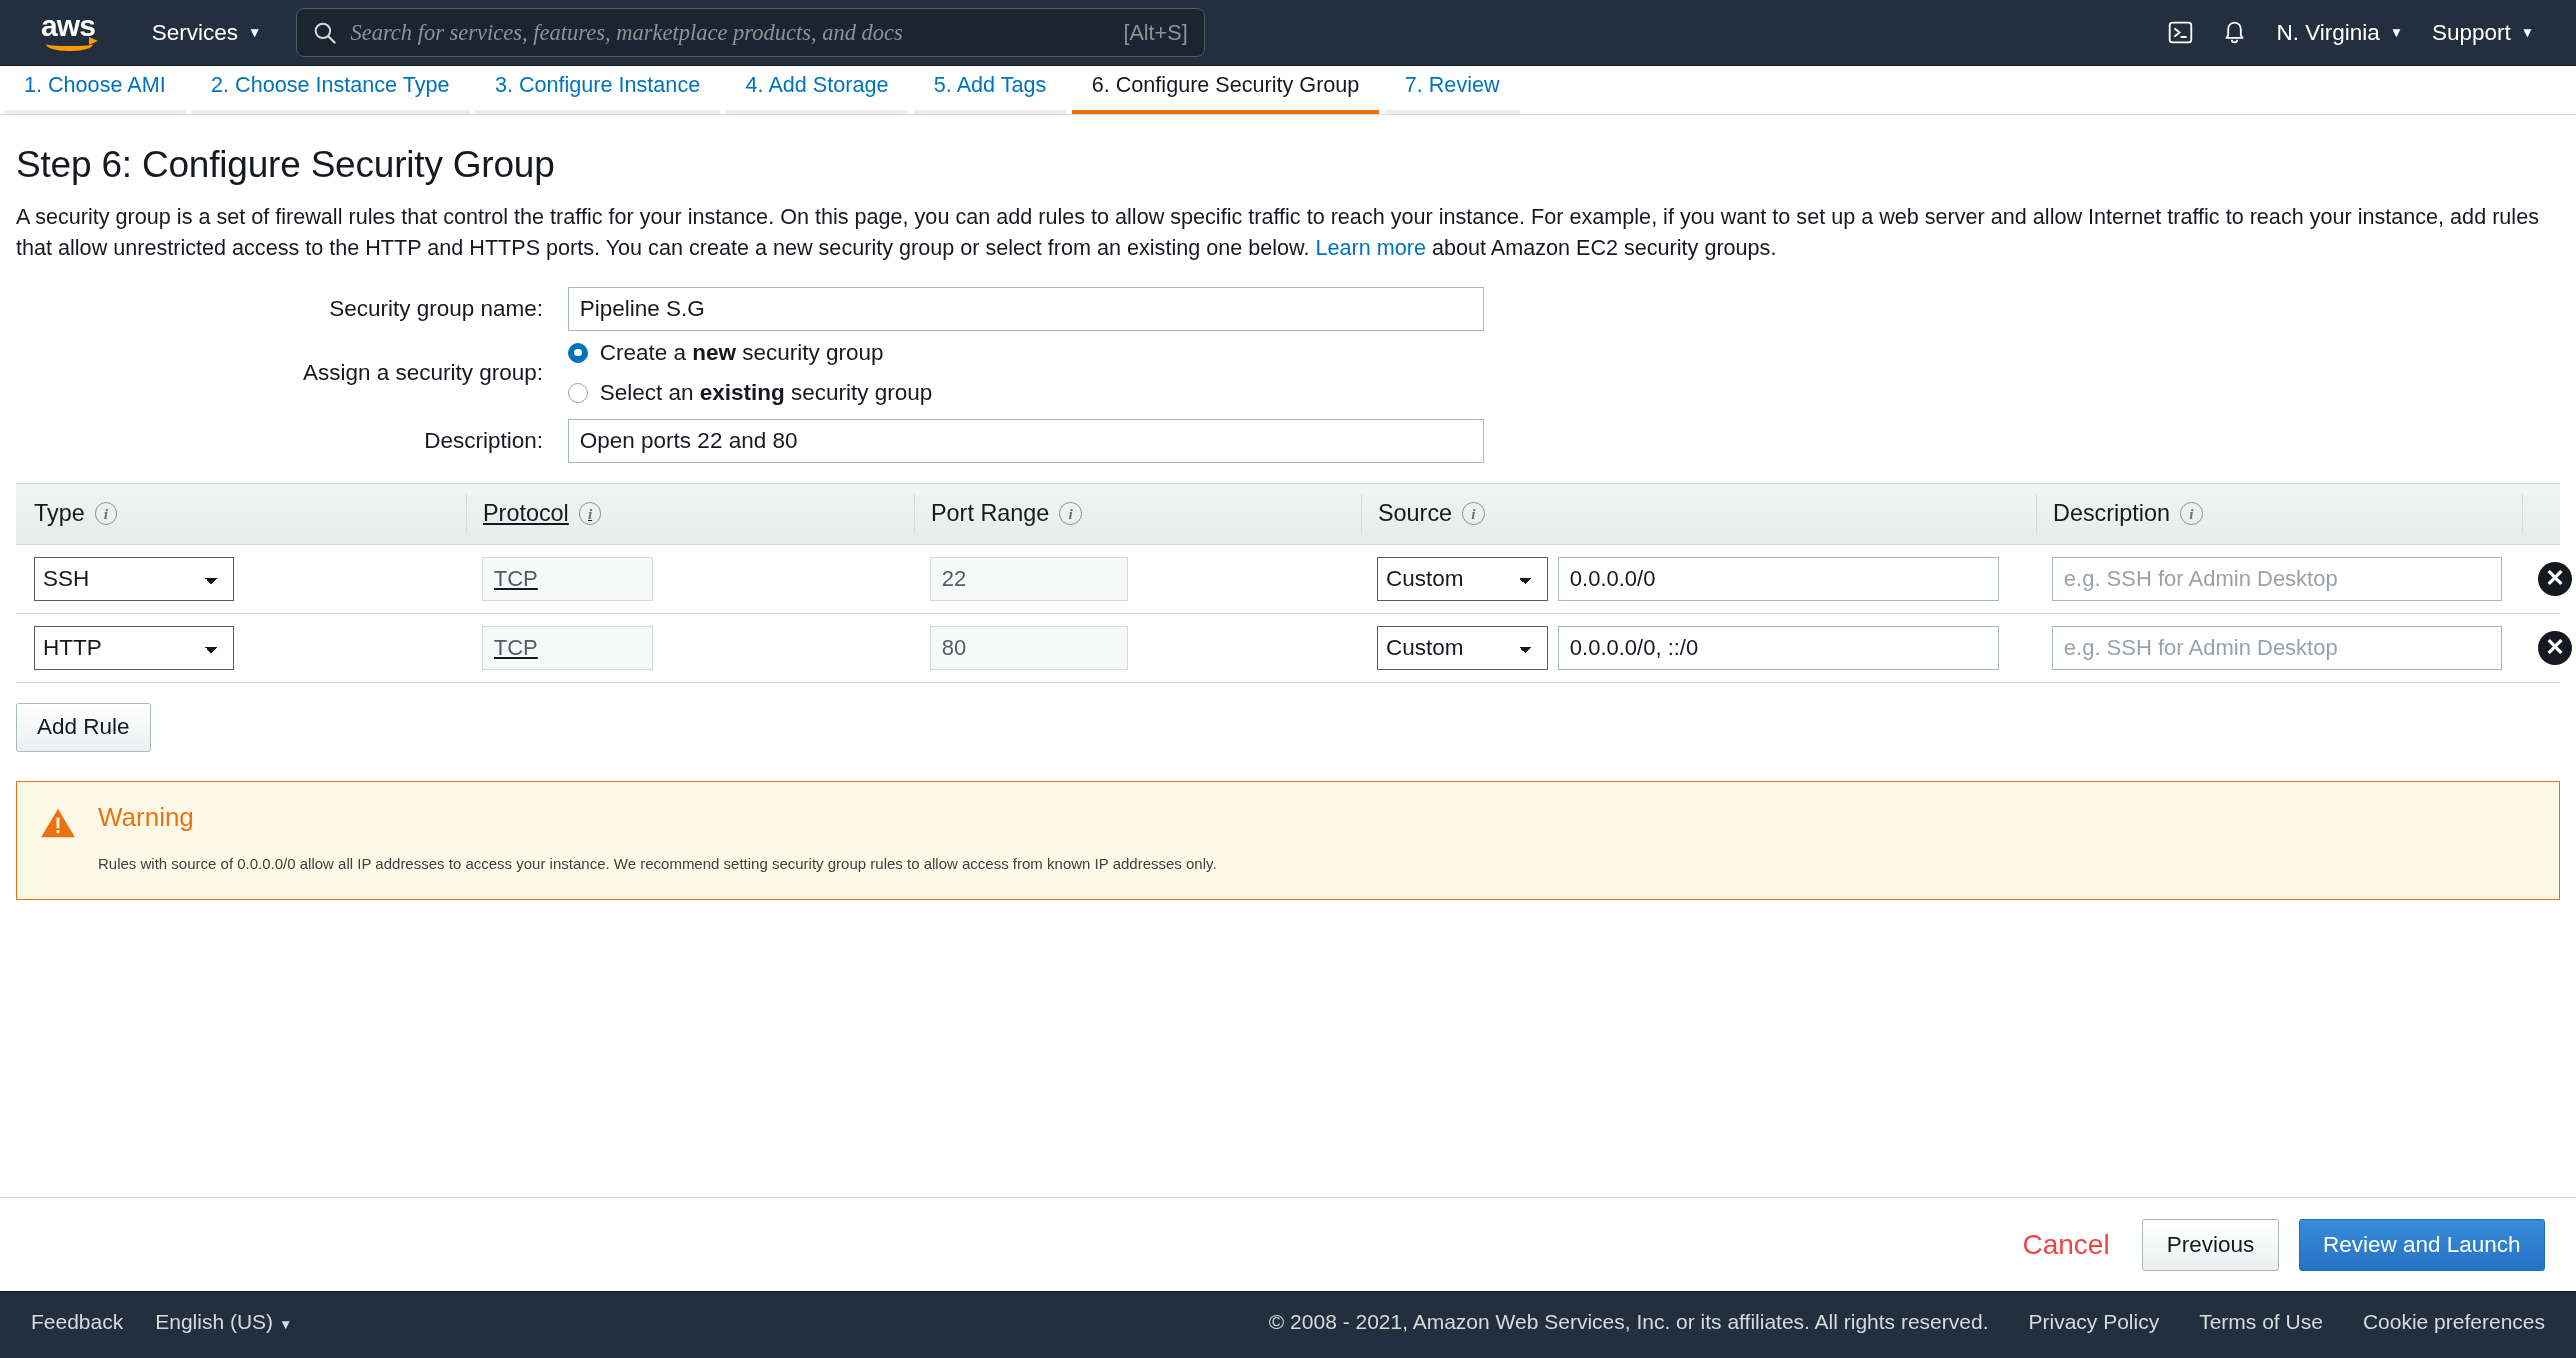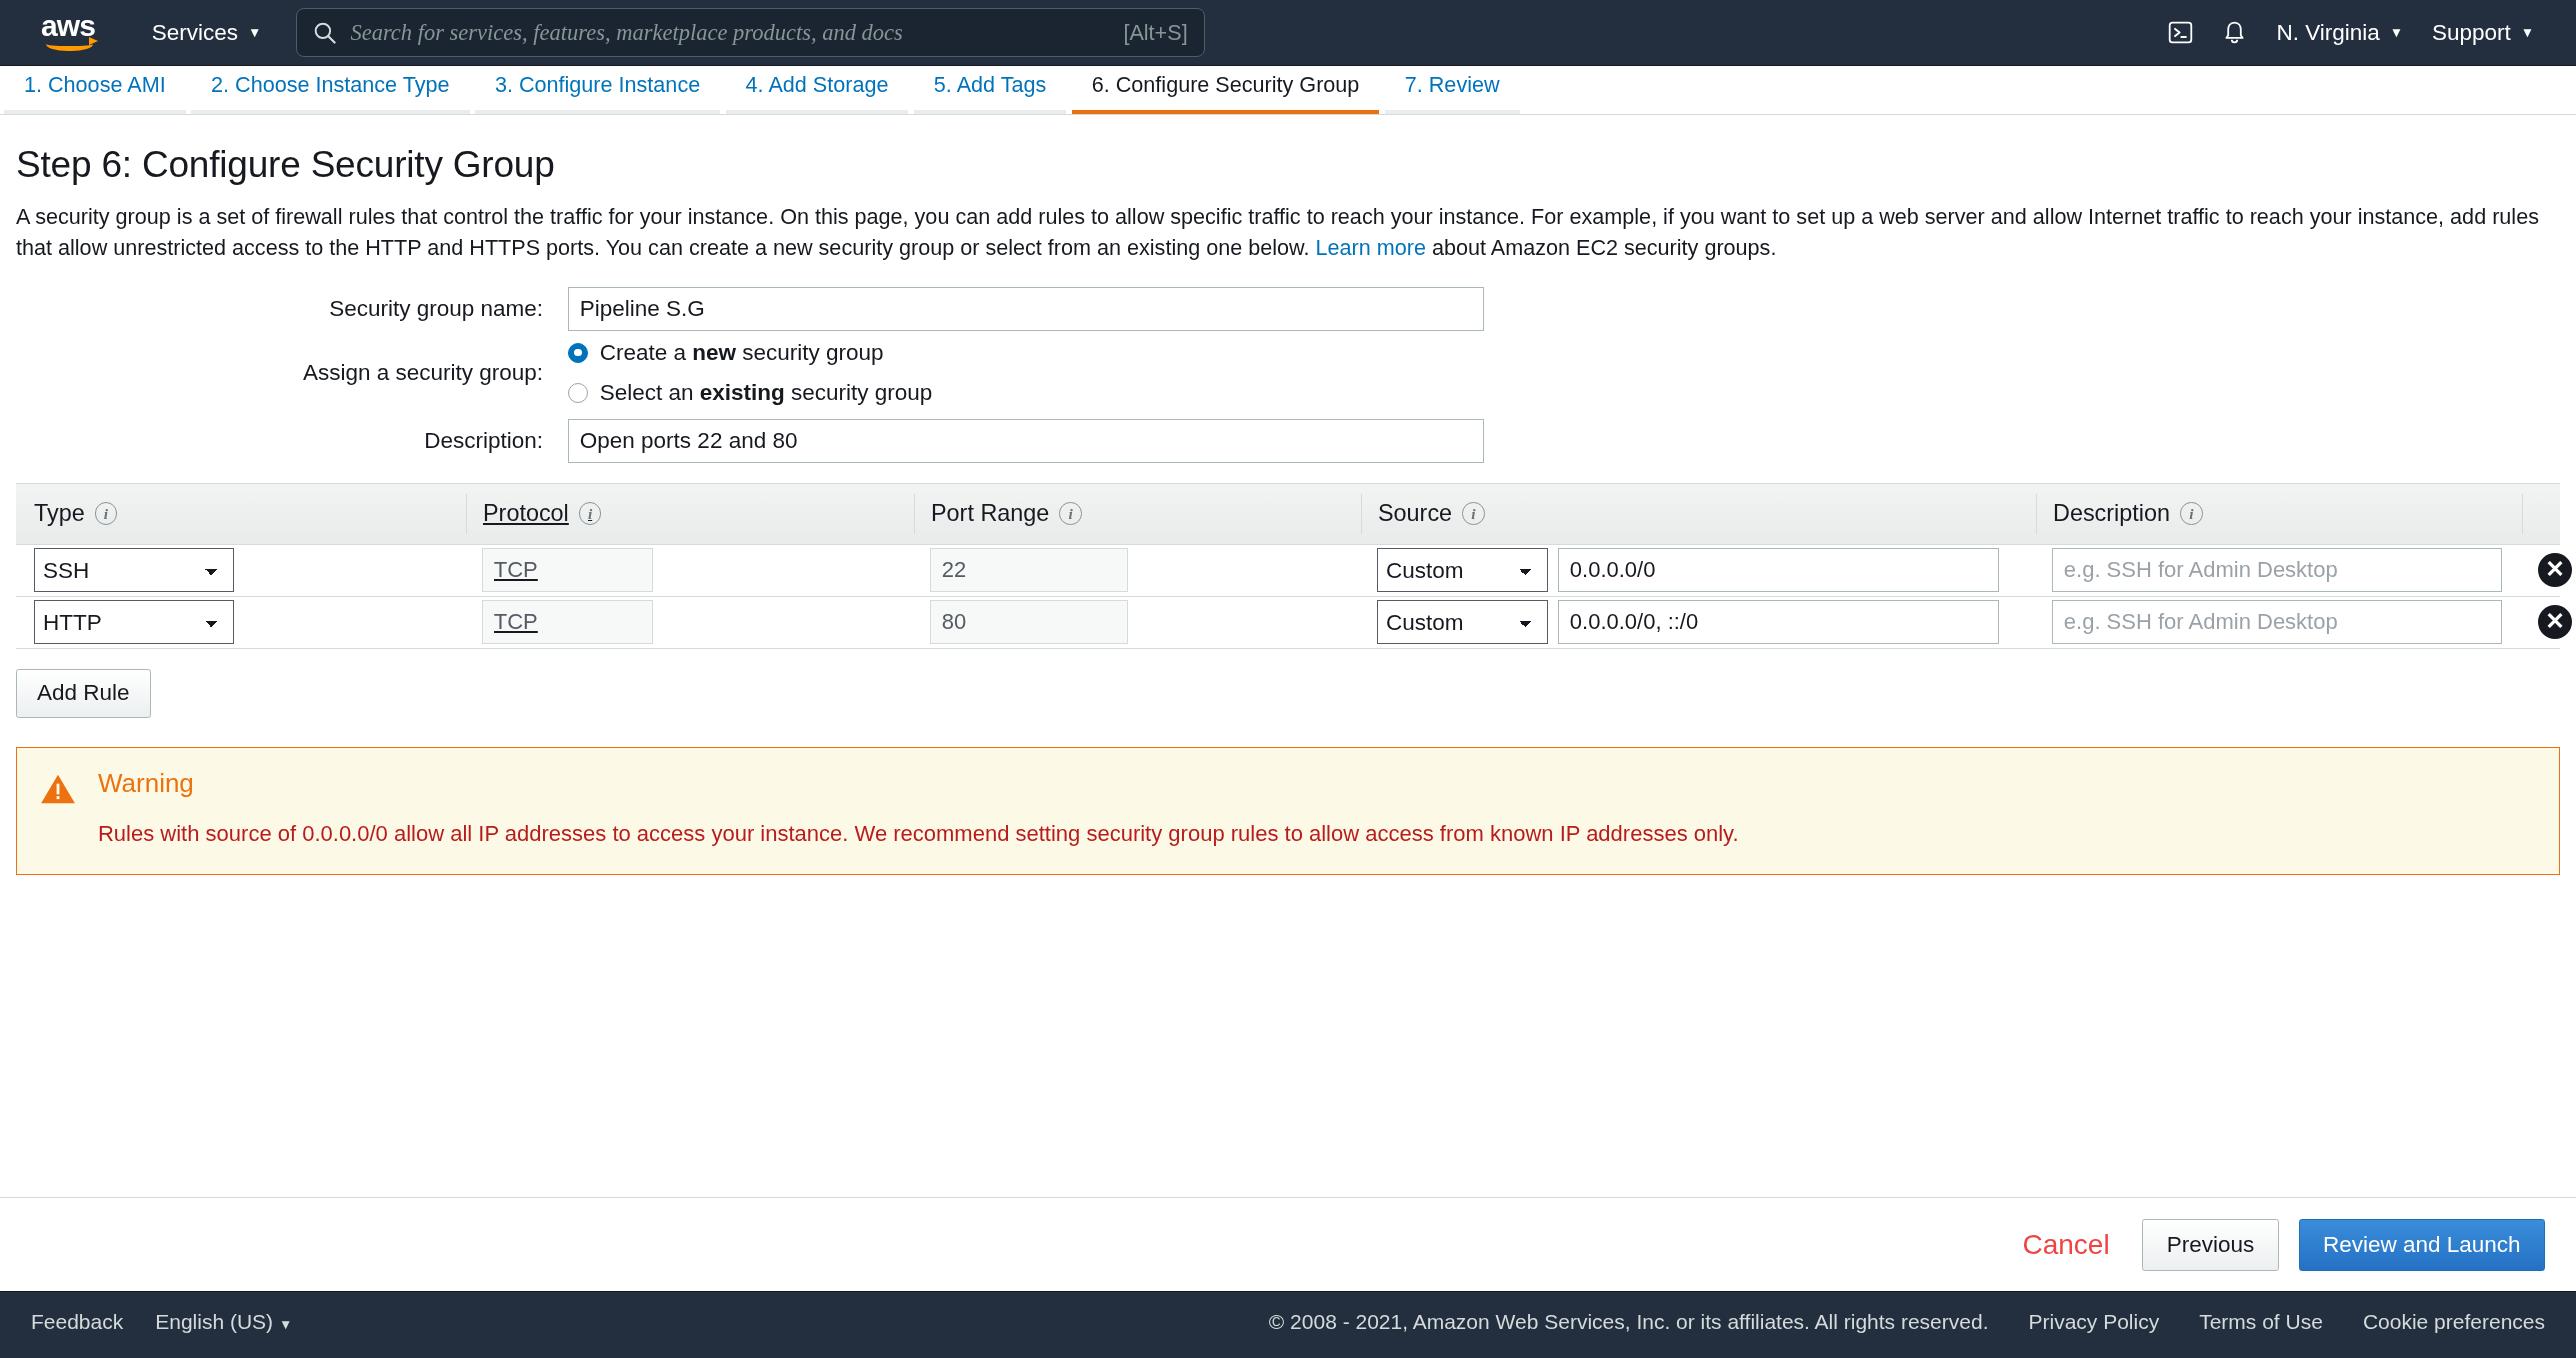--- a/index.html
+++ b/index.html
@@ -116,21 +116,21 @@
     display: flex; align-items: center; justify-content: center; flex: 0 0 auto;
     cursor: pointer; font-family: "Liberation Serif", serif;
   }
   .col-type   { flex: 0 0 450px; }
   .col-proto  { flex: 0 0 448px; text-decoration: underline; }
   .col-port   { flex: 0 0 447px; }
   .col-source { flex: 0 0 675px; }
   .col-desc   { flex: 0 0 486px; }
   .col-del    { flex: 1 1 auto; }
 
-  .rule-row { display: flex; align-items: center; height: 52px; border-bottom: 0.9px solid #d5dbdb; }
+  .rule-row { display: flex; align-items: center; height: 69px; border-bottom: 0.9px solid #d5dbdb; }
   .cell { display: flex; align-items: center; padding-left: 16px; }
   .cell:first-child { padding-left: 18px; }
   select.sel {
     height: 44px; border: 0.9px solid #545b64; background: #fff; font-size: 22.5px;
     padding: 0 5.4px 0 8px; color: #16191f; font-family: "Liberation Sans", sans-serif;
     -webkit-appearance: none; appearance: none; cursor: pointer;
     background-image:
       linear-gradient(45deg, transparent 50%, #16191f 50%),
       linear-gradient(135deg, #16191f 50%, transparent 50%);
     background-position: calc(100% - 21.6px) 20px, calc(100% - 15.3px) 20px;
@@ -161,21 +161,21 @@
   }
 
   
   .warning {
     margin-top: 29px; border: 0.9px solid #ec7211; background: #fcf8e3;
     padding: 20px 23.4px 25px 23.4px; display: flex; gap: 21.6px;
     background: #fdf9e7;
   }
   .warn-ico { flex: 0 0 auto; margin-top: 5.4px; }
   .warn-title { color: #ec7211; font-size: 26px; margin-bottom: 11.7px; }
-  .warn-text { font-size: 22px; color: #b91c1c; line-height: 1.4; margin-top: 20px; }
+  .warn-text { font-size: 15px; color: #404040; line-height: 1.4; margin-top: 20px; }
 
   
   .actionbar {
     border-top: 0.9px solid #d5dbdb; height: 94px; display: flex;
     align-items: center; justify-content: flex-end; gap: 20px; padding: 0 31px;
     flex: 0 0 94px; background: #fff;
   }
   .btn-link { color: #ef4444; font-size: 28px; cursor: pointer; padding: 0 12.6px; }
   .btn {
     height: 52px; padding: 0 23.4px; font-size: 22.5px; border-radius: 2.7px; cursor: pointer;

